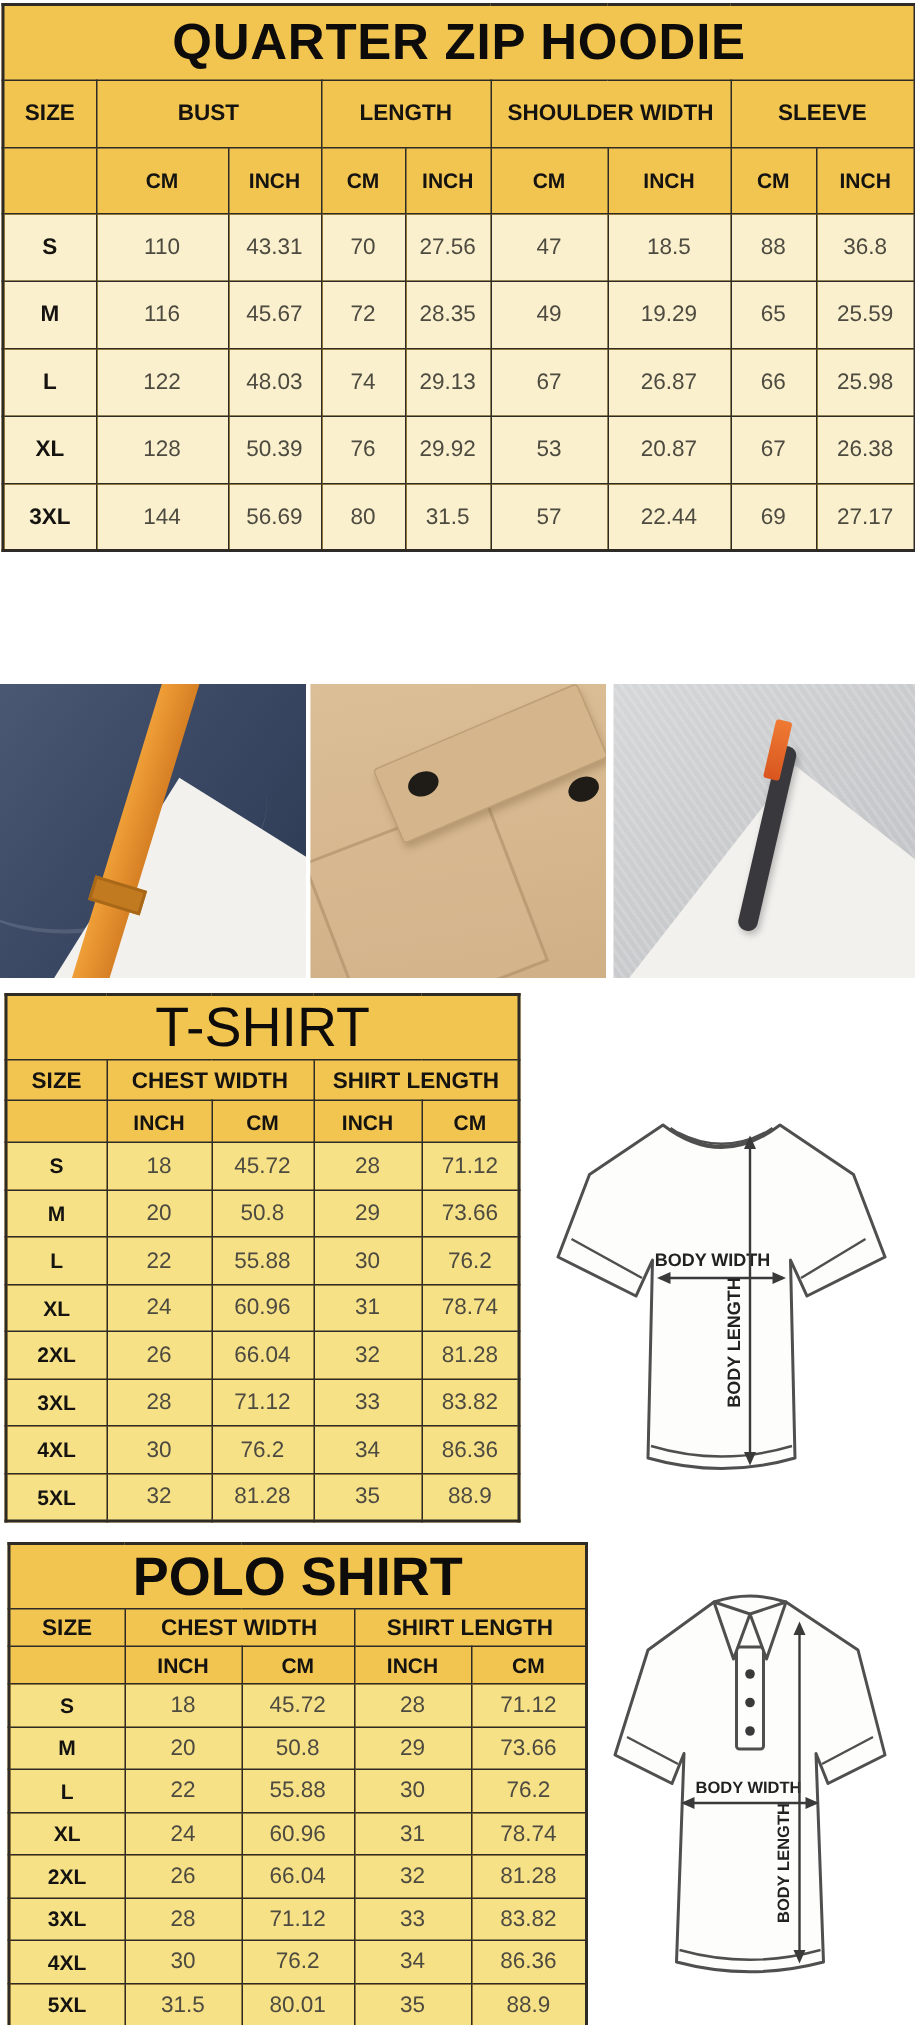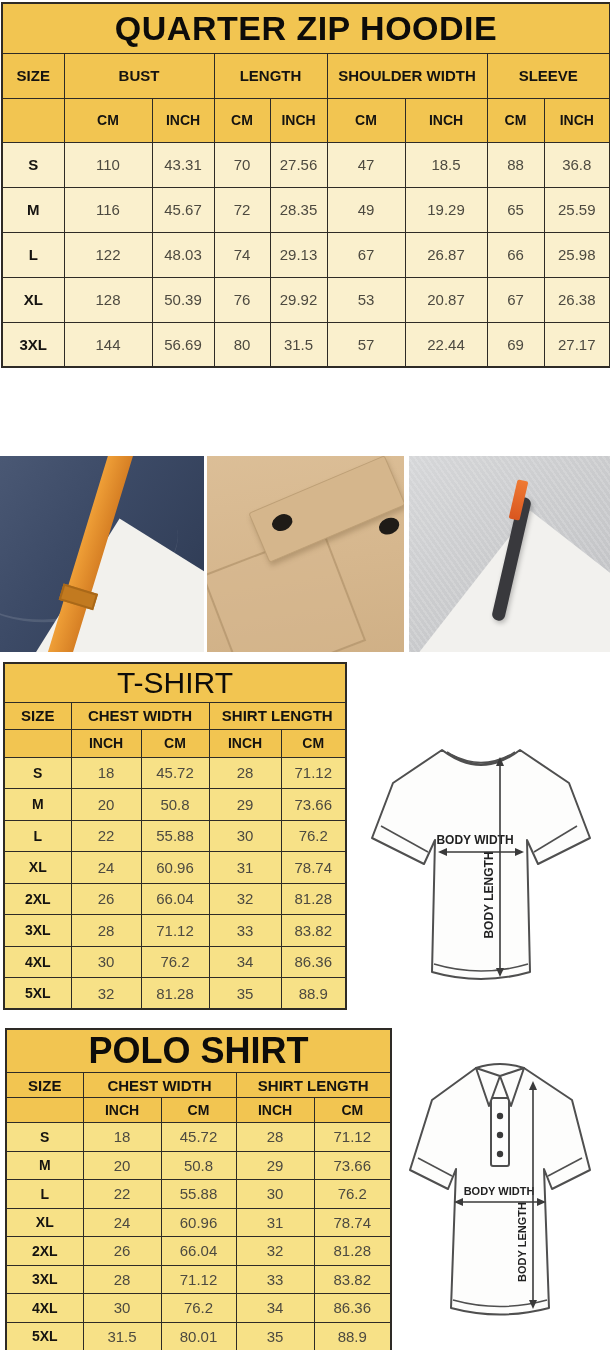--- a/index.html
+++ b/index.html
@@ -18,21 +18,21 @@
   tr.data td{font-weight:400;color:#4d4a40;}
 
   .hoodie{left:1px;top:2px;width:608px;}
   .hoodie .title-row{height:50px}.hoodie .title-row th{font-size:34px;letter-spacing:.5px;}
   .hoodie .group-row{height:45px}
   .hoodie .unit-row{height:44px}
   .hoodie tr.data{height:45px}
   .hoodie tr.data th,.hoodie tr.data td{background:#FAF0CD;font-size:15px;}
 
   .tshirt{left:3px;top:662px;width:342px;}
-  .tshirt .title-row{height:39px}.tshirt .title-row th{font-size:30px;font-weight:400;}
+  .tshirt .title-row{height:39px}.tshirt .title-row th{font-size:37px;font-weight:400;}
   .tshirt .group-row{height:27px}
   .tshirt .unit-row{height:28px}
   .tshirt tr.data{height:31.5px}
   .tshirt tr.data th,.tshirt tr.data td{background:#F7E187;}
   .tshirt tr.data th{font-size:14px}.tshirt tr.data td{font-size:15px}
 
   .polo{left:5px;top:1028px;width:385px;}
   .polo .title-row{height:40px}.polo .title-row th{font-size:36px;font-weight:700;}
   .polo .group-row{height:25px}
   .polo .unit-row{height:25px}

